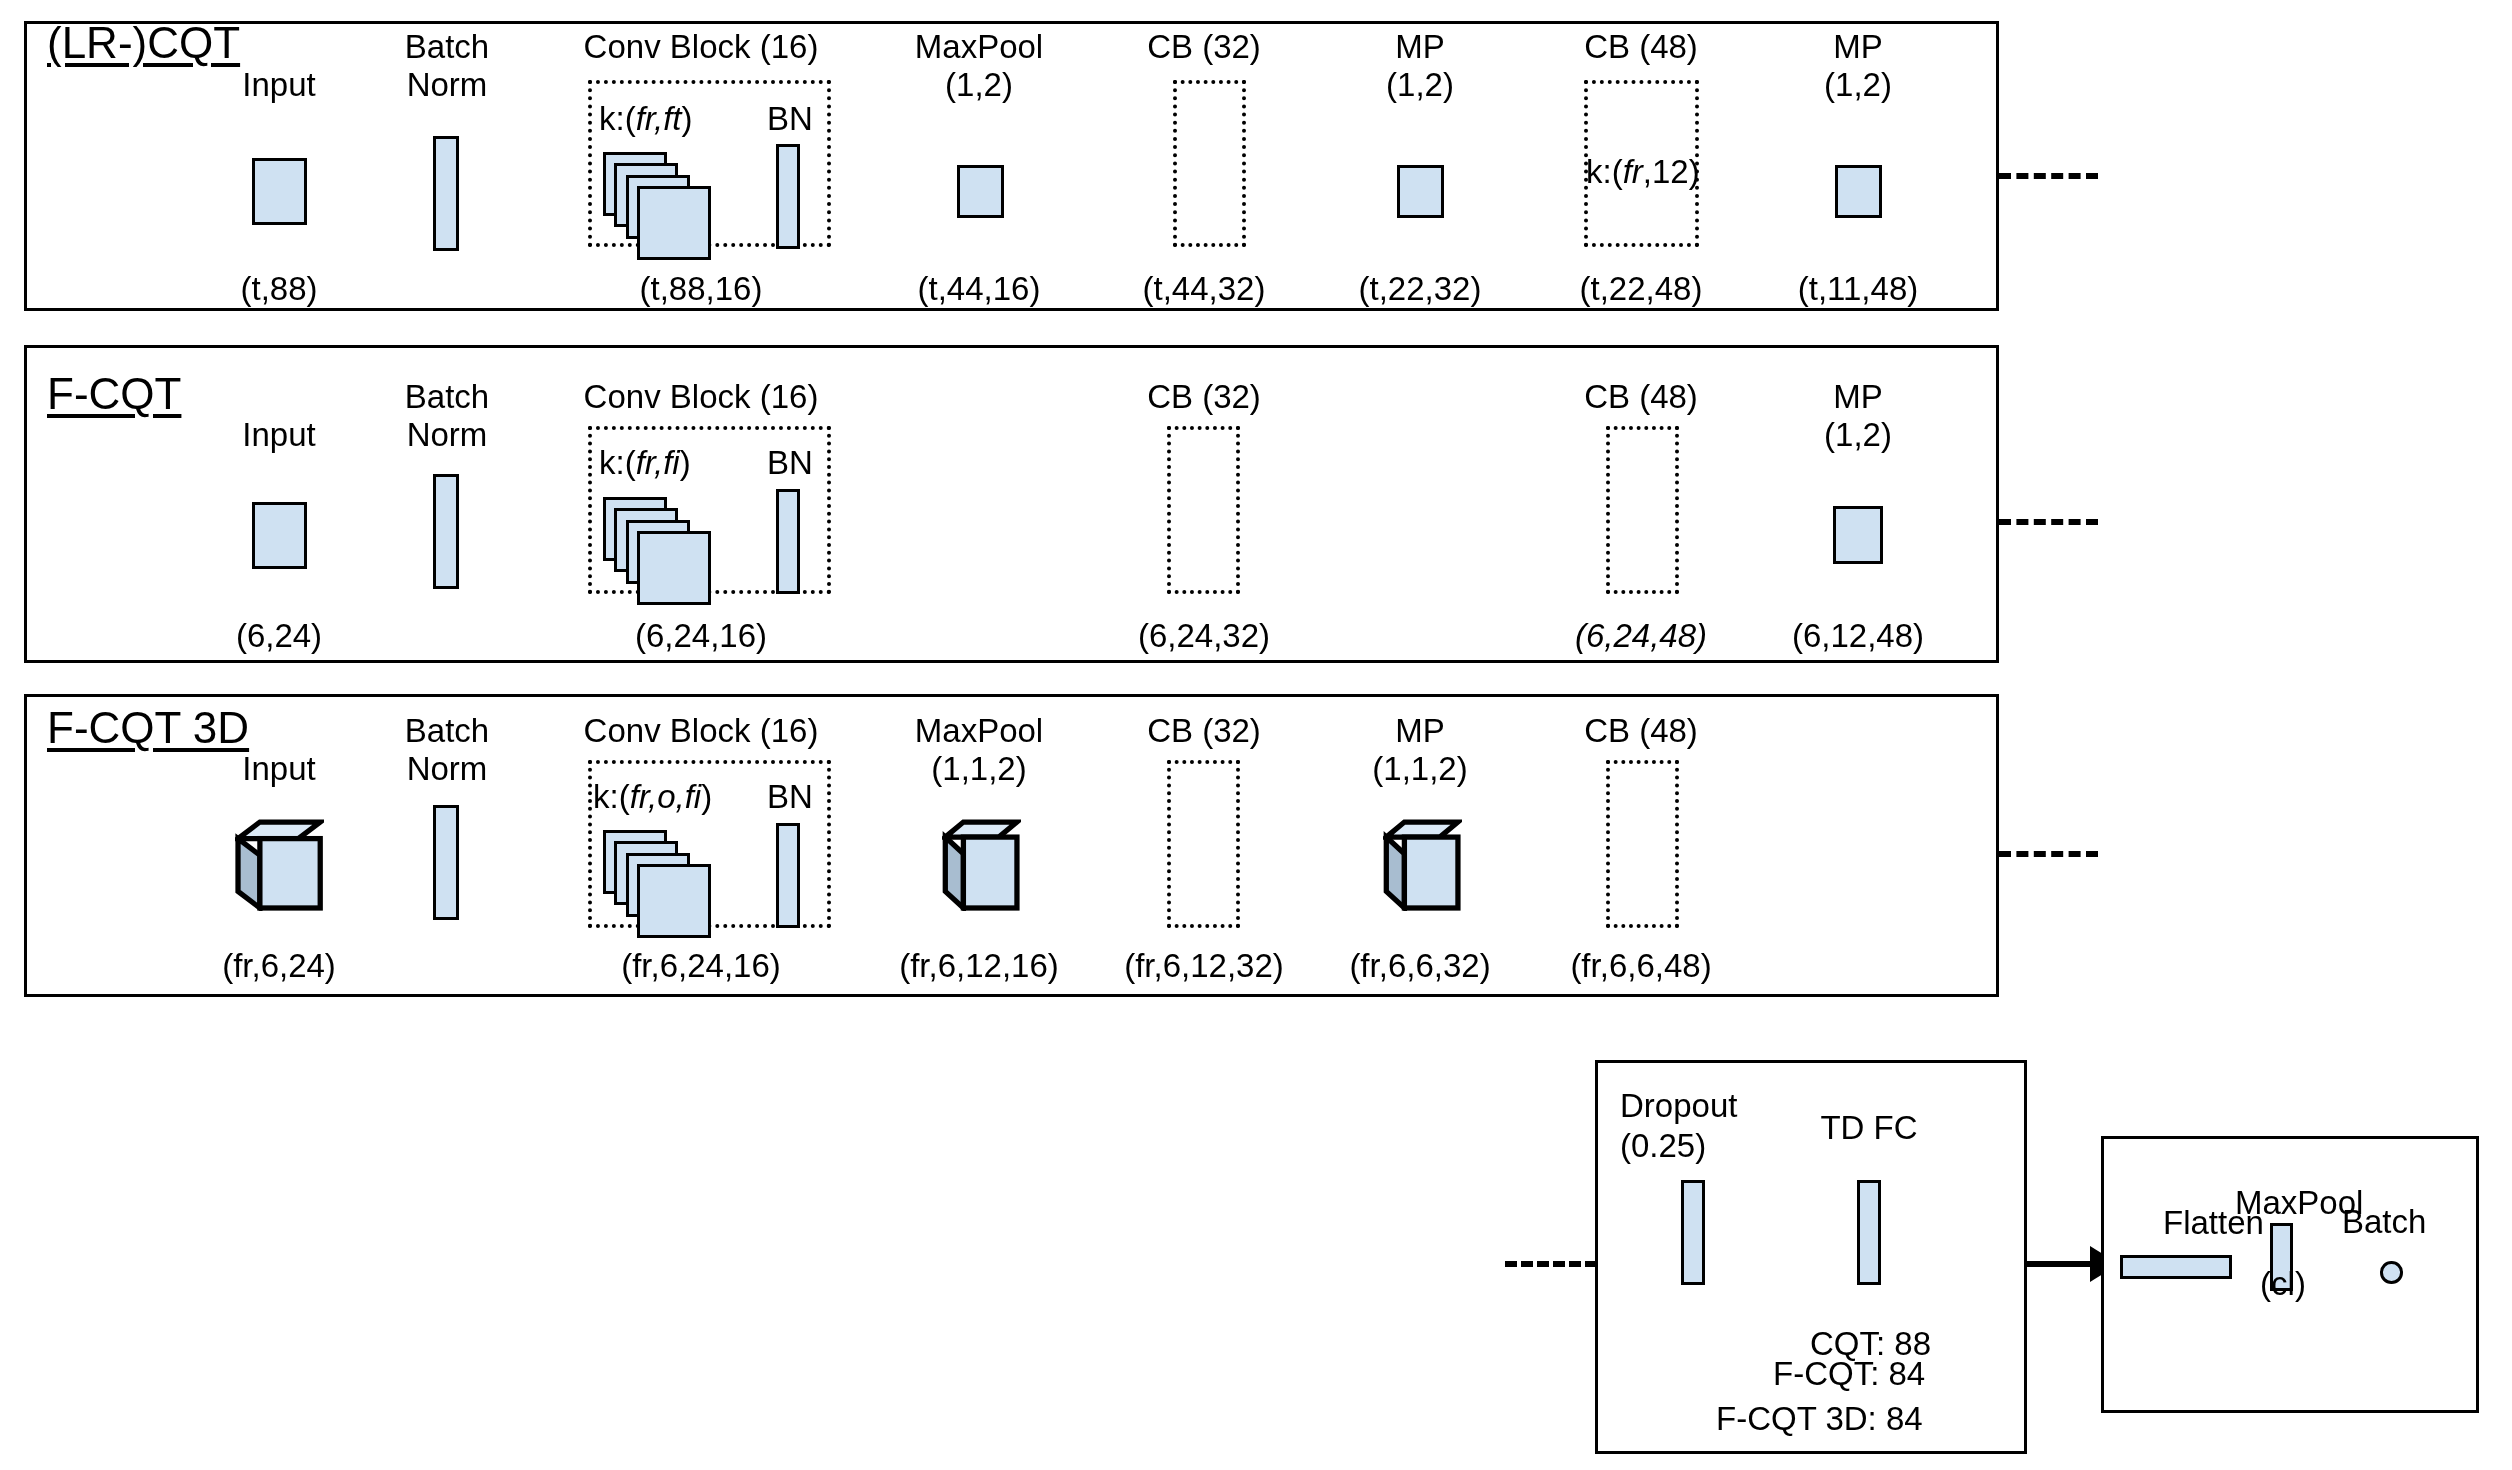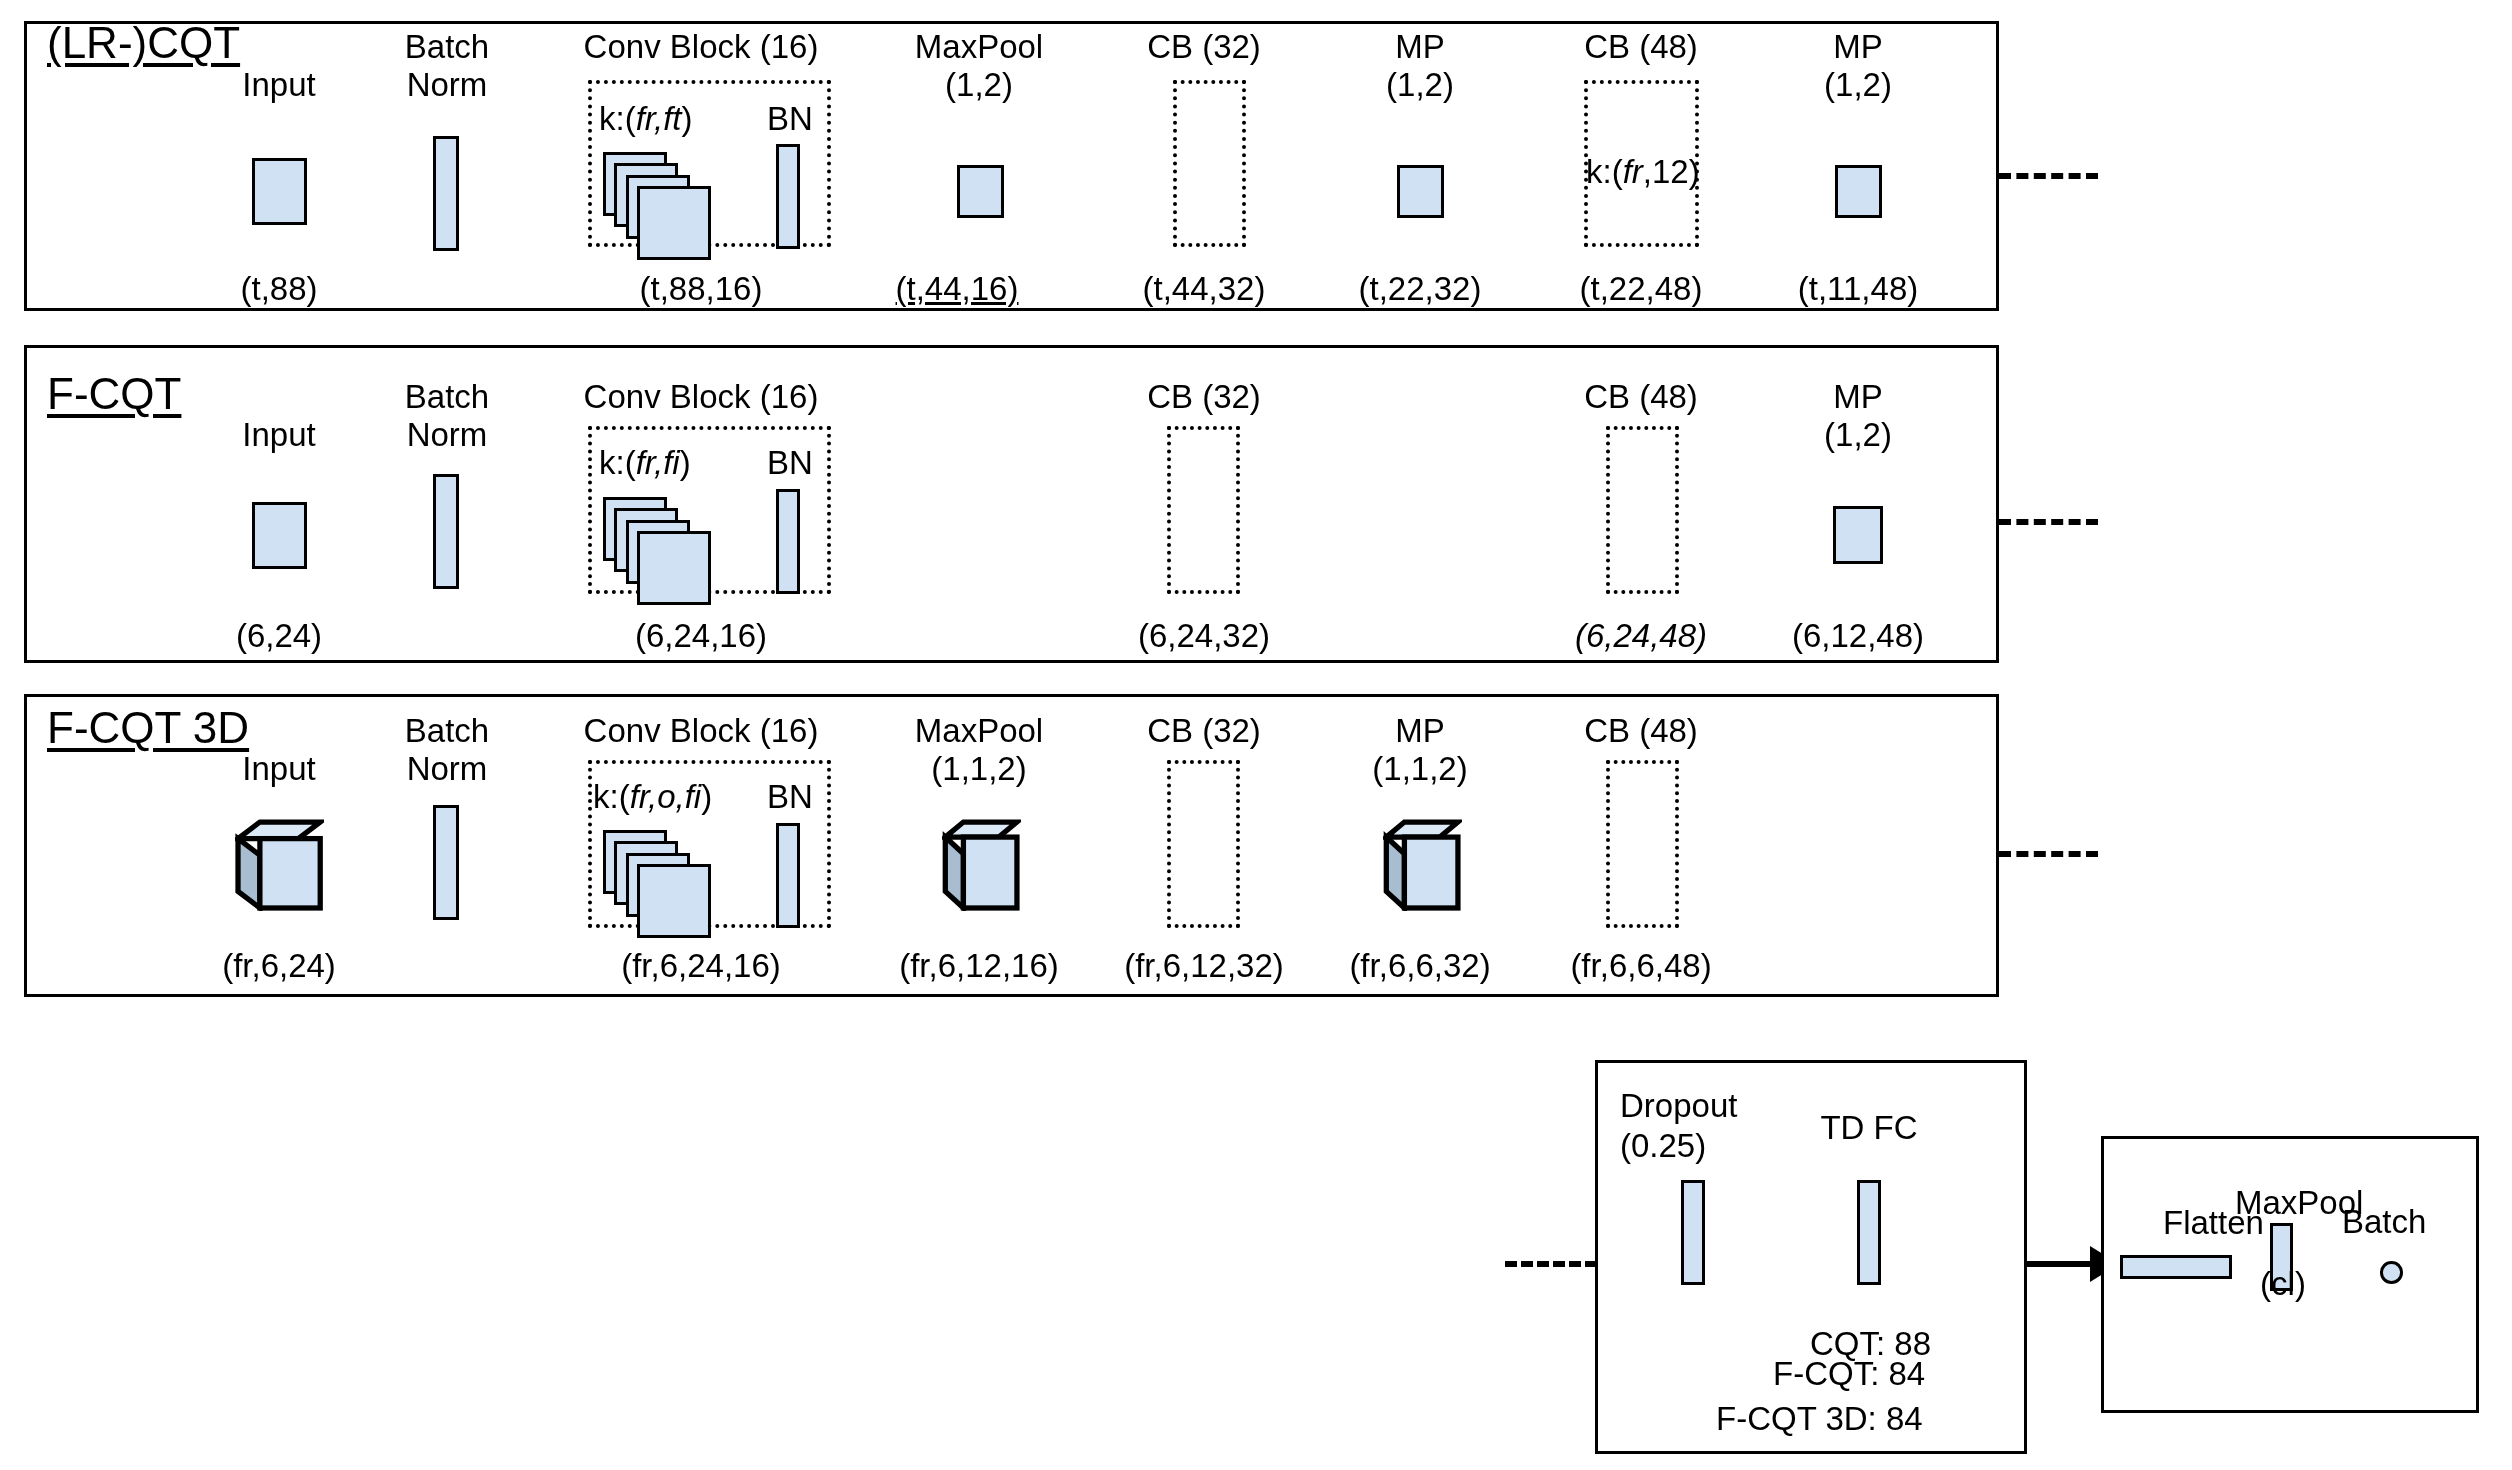--- a/index.html
+++ b/index.html
@@ -70,21 +70,21 @@
     <div class="sq s1"></div>
     <div class="sq s2"></div>
     <div class="sq s3"></div>
   </div>
   <div class="blk" style="left:776px;top:144px;width:24px;height:105px;"></div>
   <div class="lbl ctr" style="left:701px;top:269px;">(t,88,16)</div>
 
   <div class="lbl ctr" style="left:979px;top:27px;">MaxPool</div>
   <div class="lbl ctr" style="left:979px;top:65px;">(1,2)</div>
   <div class="blk" style="left:957px;top:165px;width:47px;height:53px;"></div>
-  <div class="lbl ctr" style="left:957px;top:269px;text-decoration:underline;">(t,44,16)</div>
+  <div class="lbl ctr" style="left:979px;top:269px;">(t,44,16)</div>
 
   <div class="lbl ctr" style="left:1204px;top:27px;">CB (32)</div>
   <div class="dotbox" style="left:1173px;top:80px;width:73px;height:167px;"></div>
   <div class="lbl ctr" style="left:1204px;top:269px;">(t,44,32)</div>
 
   <div class="lbl ctr" style="left:1420px;top:27px;">MP</div>
   <div class="lbl ctr" style="left:1420px;top:65px;">(1,2)</div>
   <div class="blk" style="left:1397px;top:165px;width:47px;height:53px;"></div>
   <div class="lbl ctr" style="left:1420px;top:269px;">(t,22,32)</div>
 

